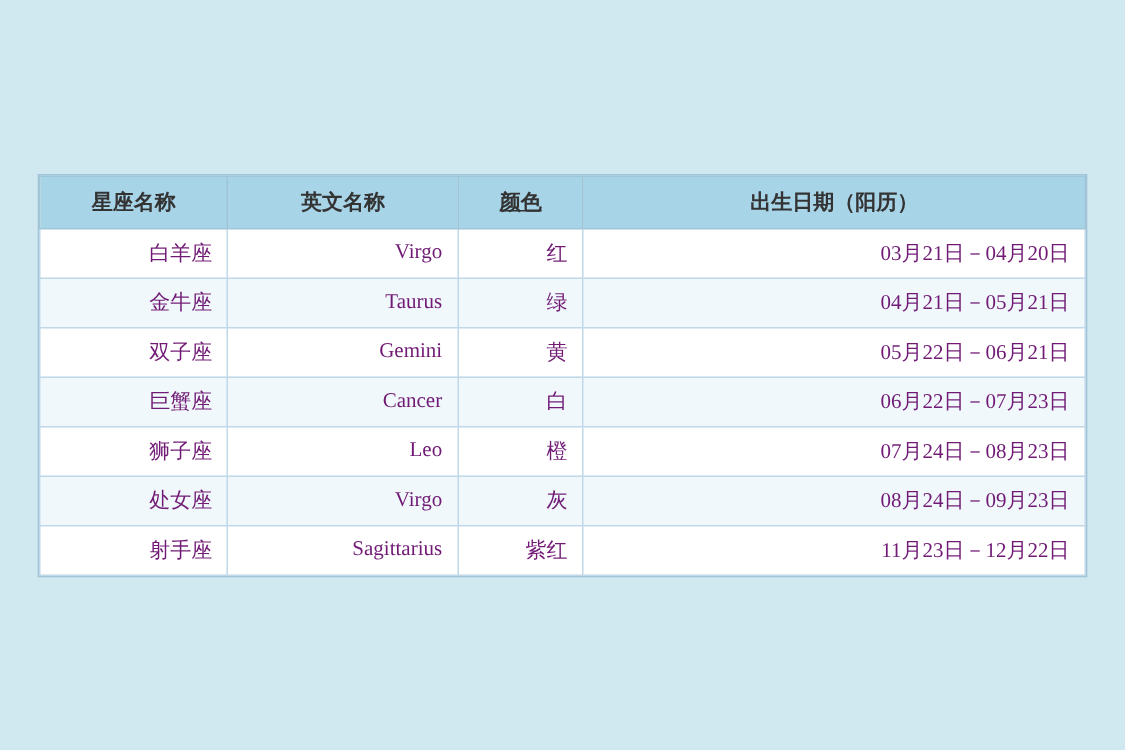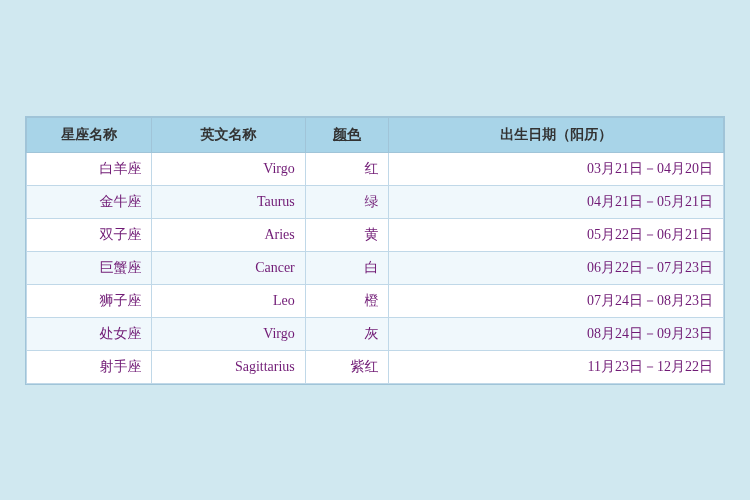--- a/index.html
+++ b/index.html
@@ -86,21 +86,21 @@
           <td>03月21日－04月20日</td>
         </tr>
         <tr>
           <td>金牛座</td>
           <td>Taurus</td>
           <td>绿</td>
           <td>04月21日－05月21日</td>
         </tr>
         <tr>
           <td>双子座</td>
-          <td>Aries</td>
+          <td>Gemini</td>
           <td>黄</td>
           <td>05月22日－06月21日</td>
         </tr>
         <tr>
           <td>巨蟹座</td>
           <td>Cancer</td>
           <td>白</td>
           <td>06月22日－07月23日</td>
         </tr>
         <tr>

